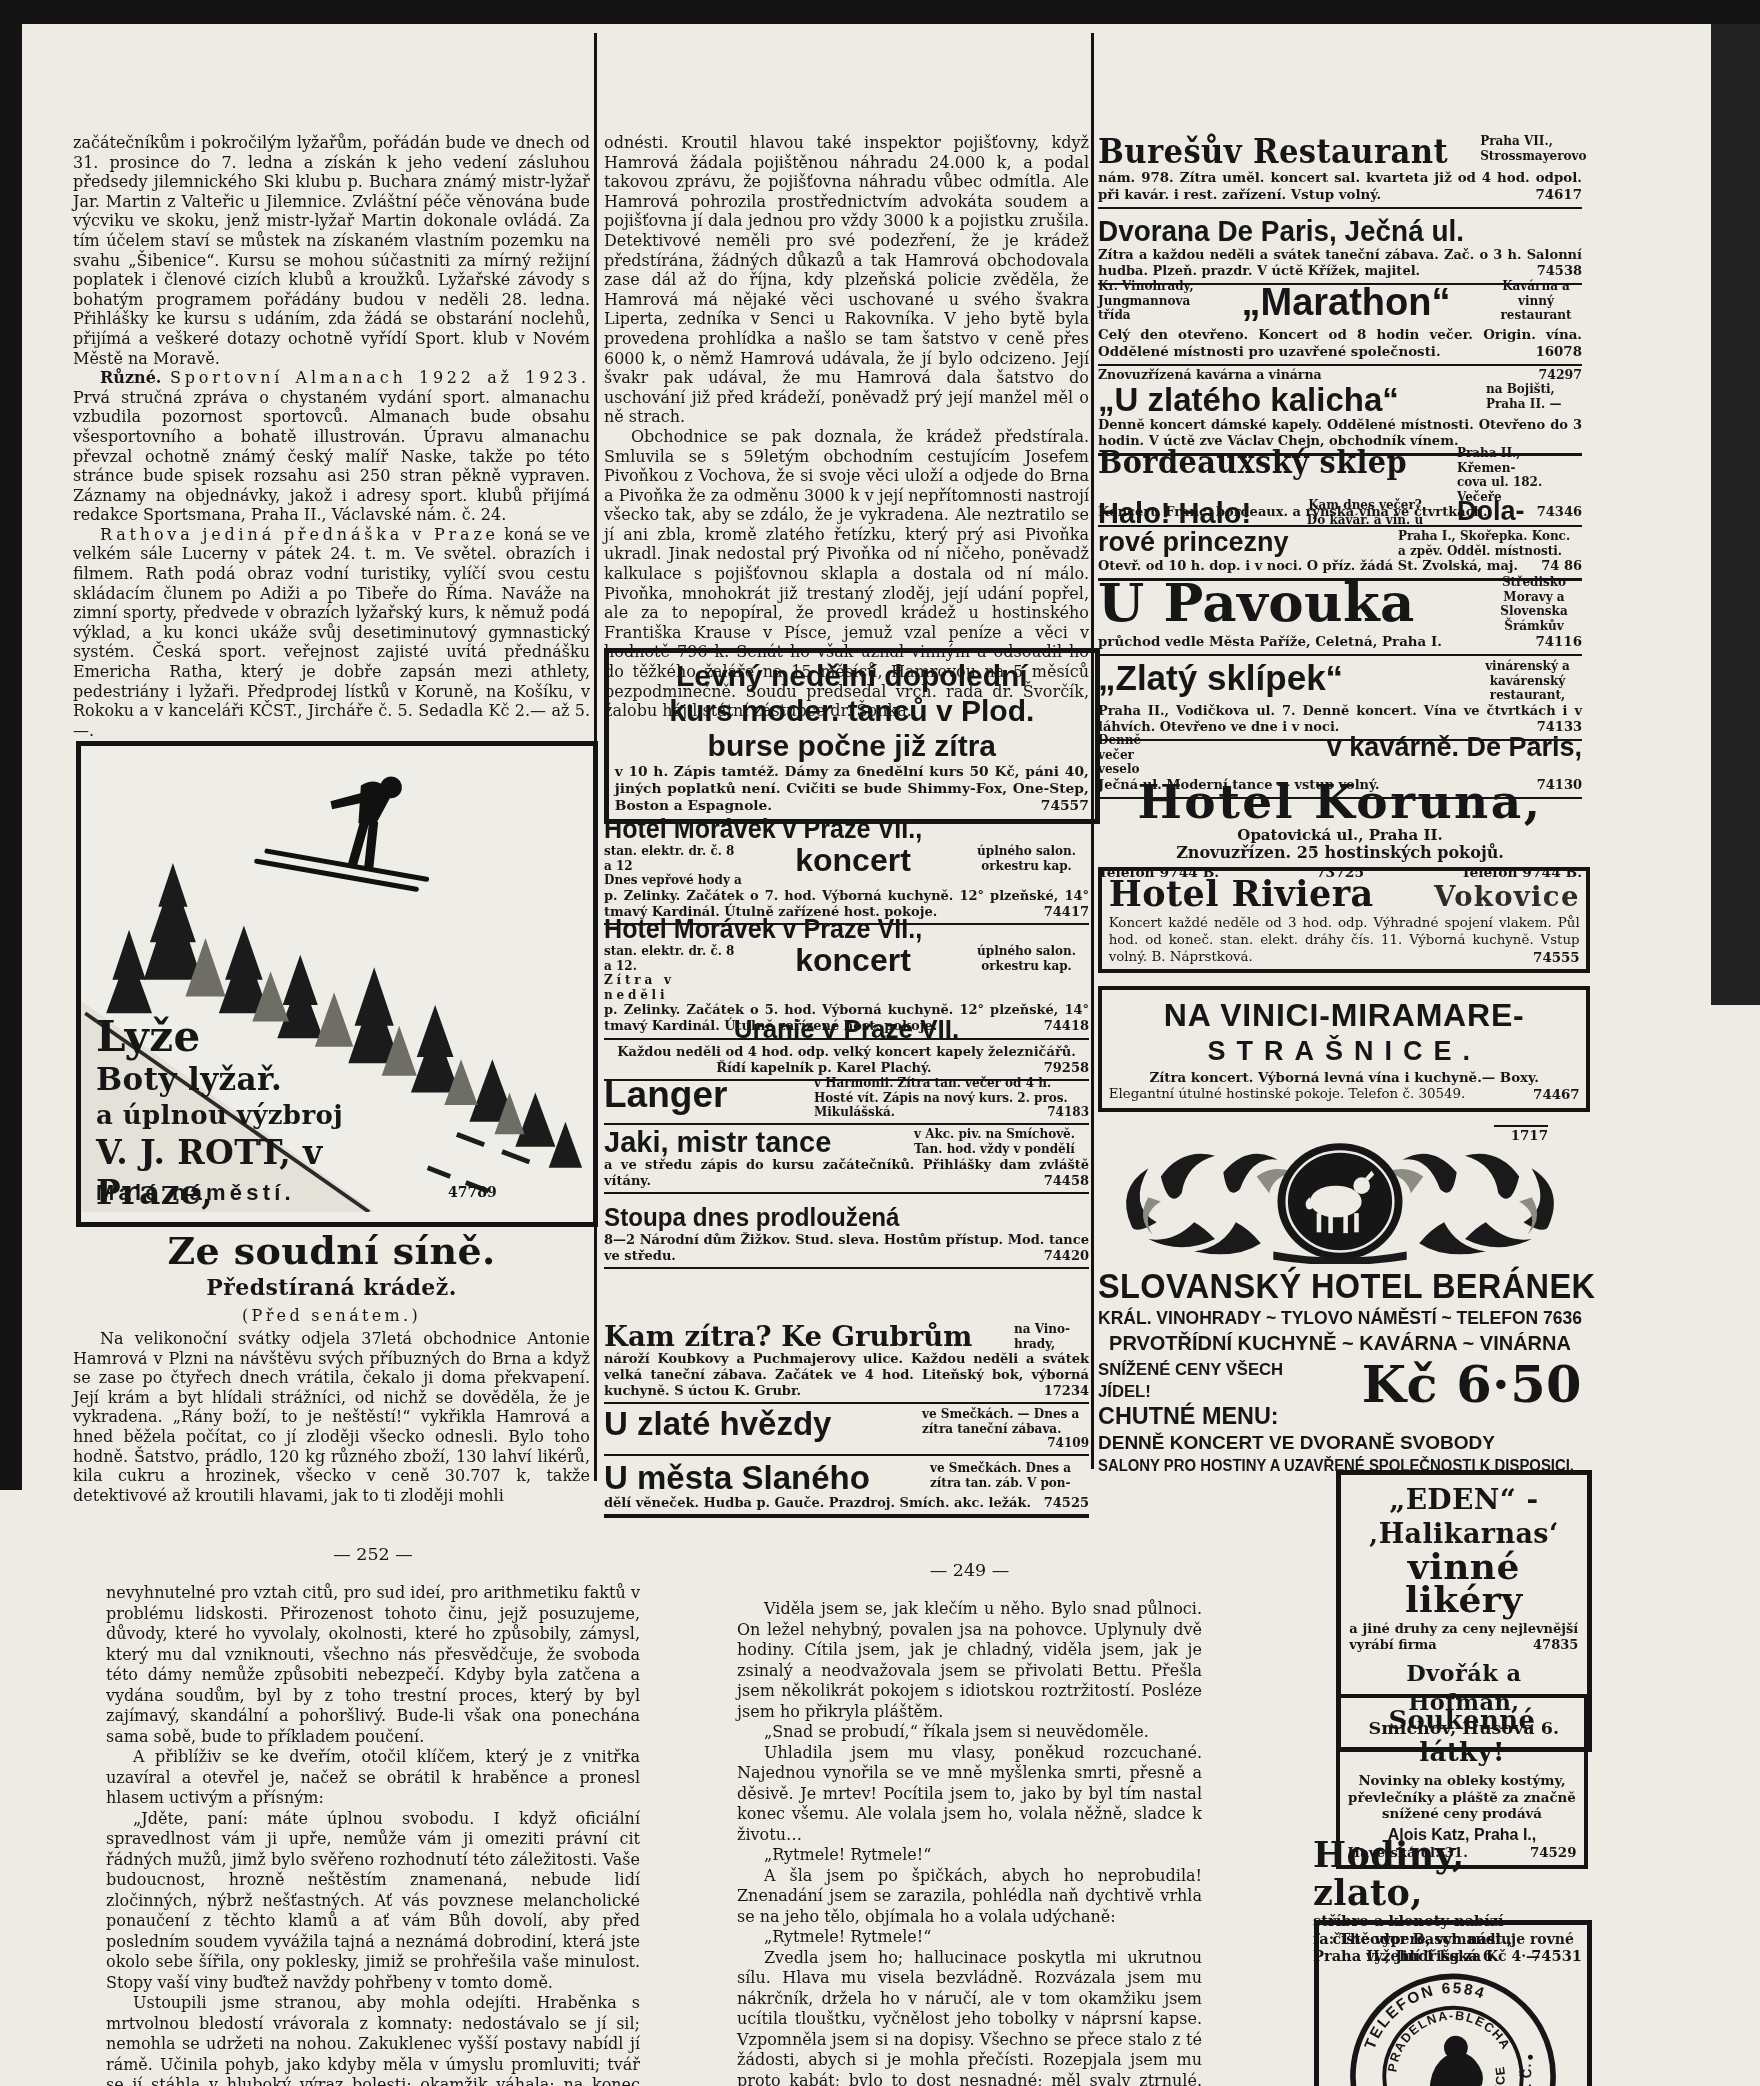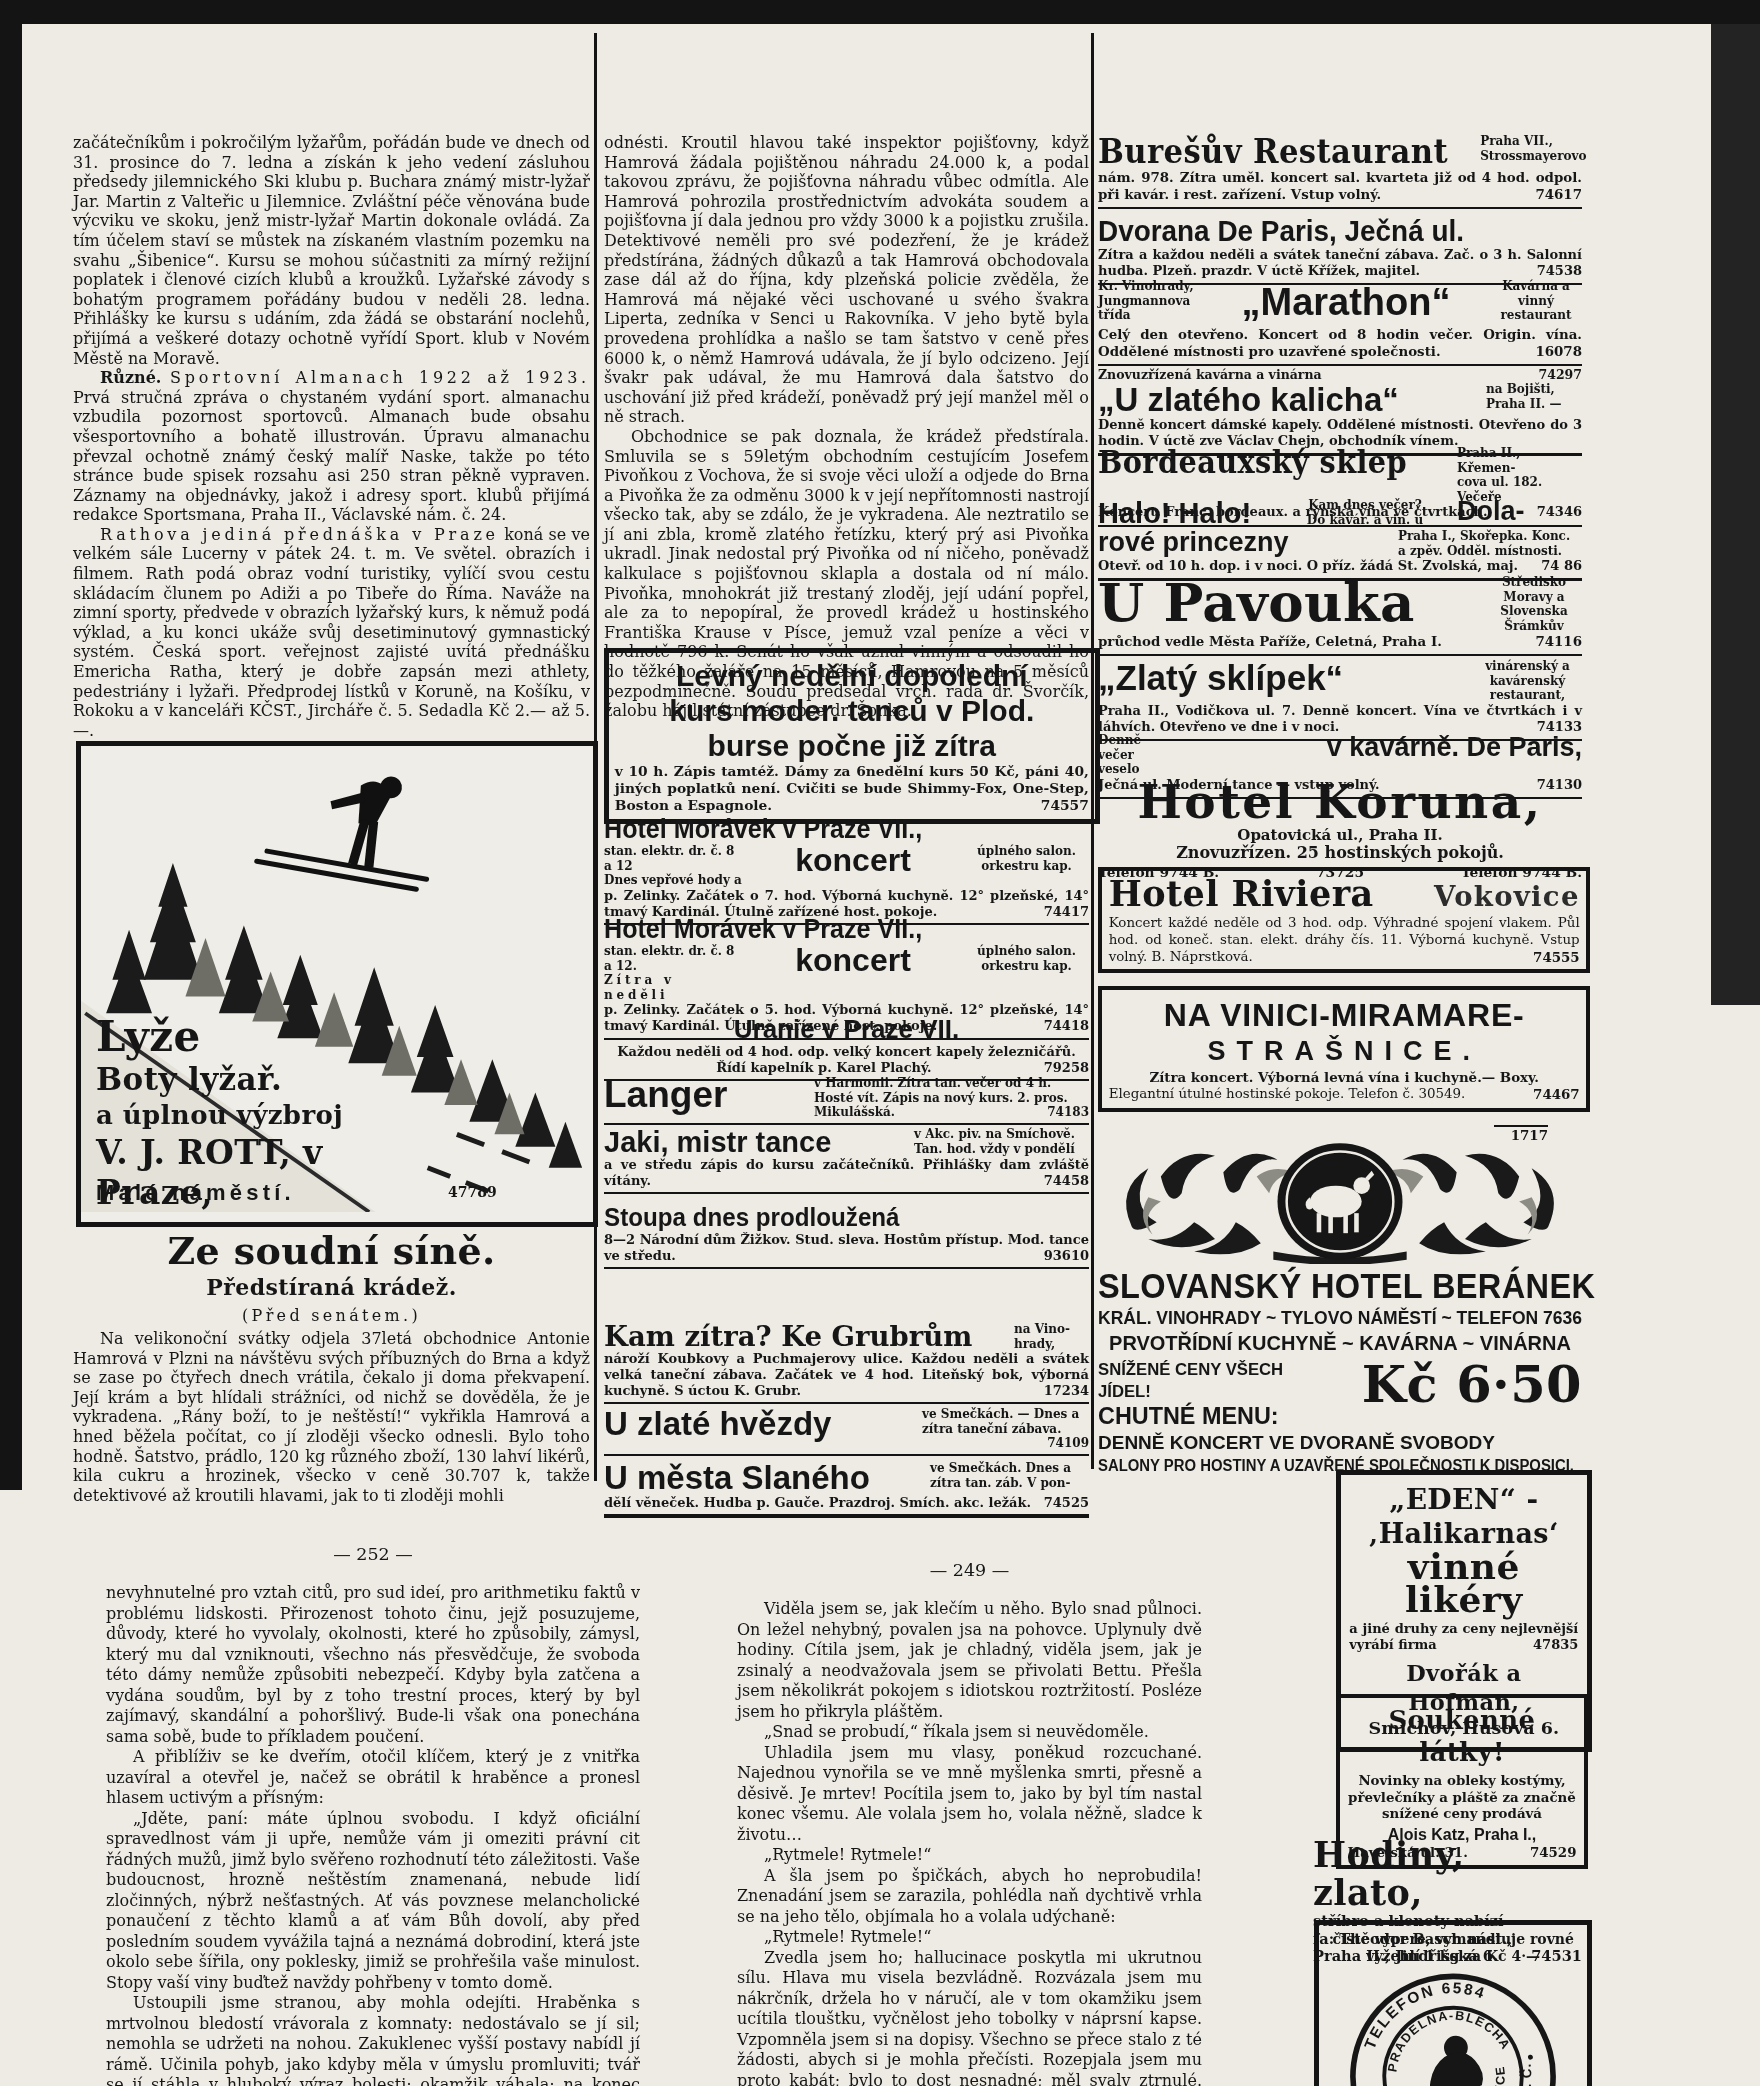--- a/index.html
+++ b/index.html
@@ -146,21 +146,21 @@
   <div class="midad" style="top:1127px;">
     <div class="row">
       <div class="sans b" style="font-size:29px;line-height:30px;">Jaki, mistr tance</div>
       <div class="small" style="width:175px;"><span>v Akc. piv. na Smíchově.</span><br><span>Tan. hod. vždy v pondělí</span></div>
     </div>
     <p class="j" style="font-size:13px;line-height:16px;font-weight:bold;"><span>a ve středu zápis do kursu začátečníků. Přihlášky dam zvláště vítány.</span> <span class="numr">74458</span></p>
   </div>
 
   <div class="midad" style="top:1204px;">
     <div class="sans b cond" style="font-size:26px;line-height:27.5px;">Stoupa dnes prodloužená</div>
-    <p class="j" style="font-size:13px;line-height:16px;font-weight:bold;"><span>8—2 Národní dům Žižkov. Stud. sleva. Hostům přístup. Mod. tance ve středu.</span> <span class="numr">93610</span></p>
+    <p class="j" style="font-size:13px;line-height:16px;font-weight:bold;"><span>8—2 Národní dům Žižkov. Stud. sleva. Hostům přístup. Mod. tance ve středu.</span> <span class="numr">74420</span></p>
   </div>
 
 
   <div class="midad" style="top:1322px;">
     <div class="row">
       <div class="serif b" style="font-size:27.5px;line-height:29px;">Kam zítra? Ke Grubrům</div>
       <div class="small" style="width:75px;"><span>na Vino-</span><br><span>hrady,</span></div>
     </div>
     <p class="j" style="font-size:13px;line-height:16px;font-weight:bold;"><span>nároží Koubkovy a Puchmajerovy ulice. Každou neděli a svátek velká taneční zábava. Začátek ve 4 hod. Liteňský bok, výborná kuchyně. S úctou K. Grubr.</span> <span class="numr">17234</span></p>
   </div>

